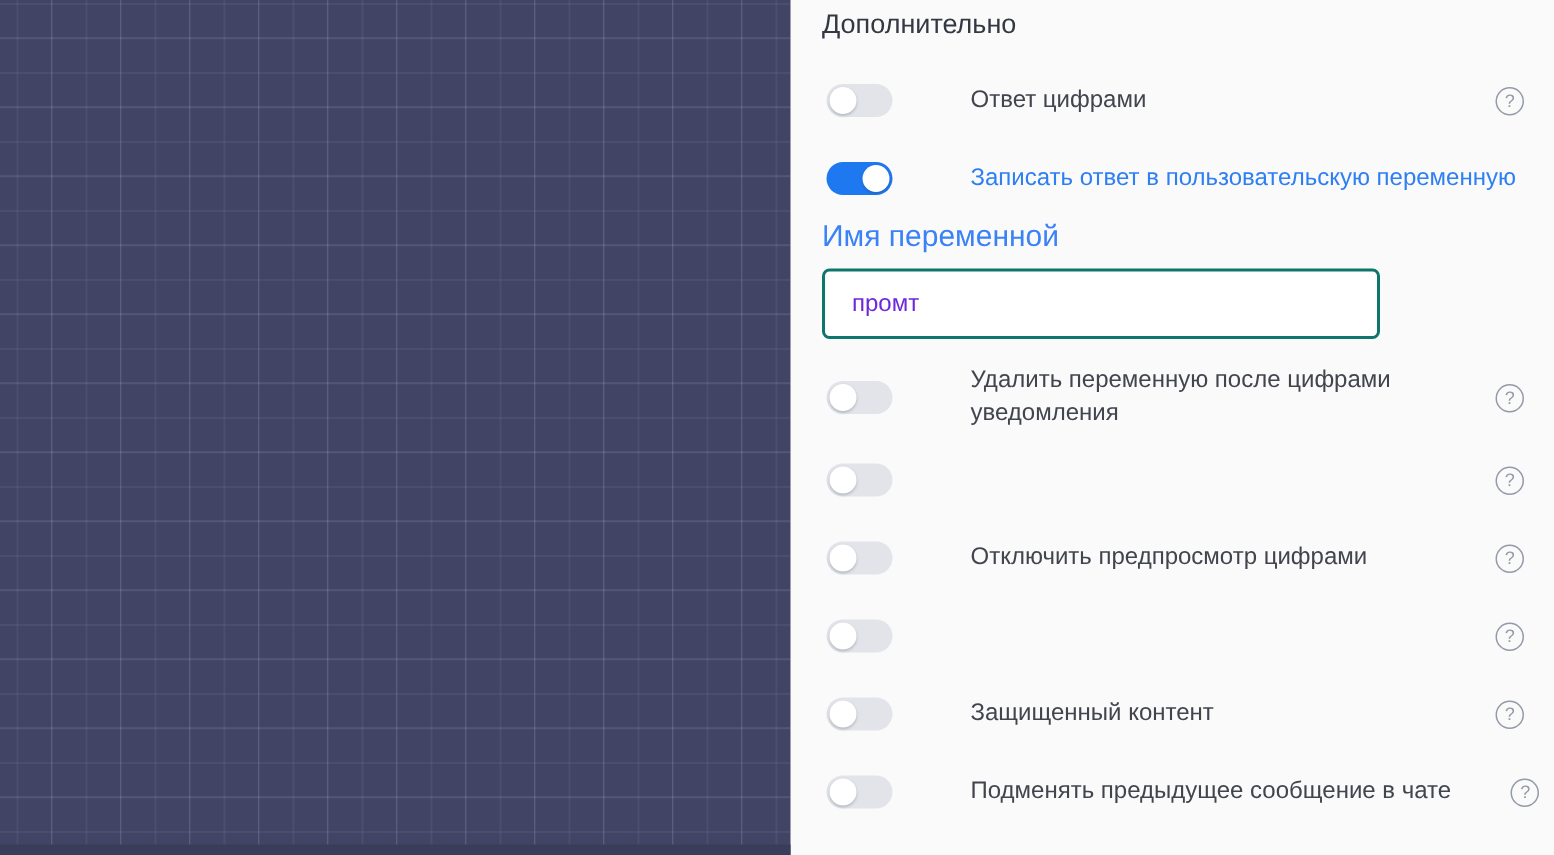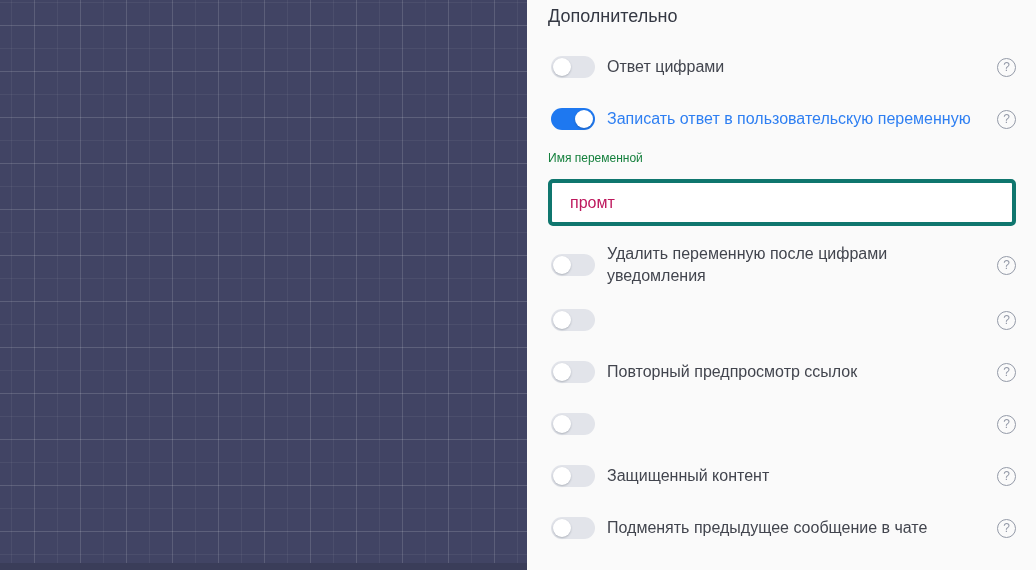--- a/index.html
+++ b/index.html
@@ -44,20 +44,21 @@
   .panel-title {
     font-size: 18px;
     line-height: 24px;
     color: #343843;
     font-weight: 400;
   }
 
   .row {
     display: flex;
     align-items: center;
+    gap: 40px;
   }
   .mt28 { margin-top: 28px; }
   .mt34 { margin-top: 30px; }
   .mt22 { margin-top: 22px; }
   .mt17 { margin-top: 17px; }
   .mt10 { margin-top: 10px; }
 
   
   .switch {
     position: relative;
@@ -97,34 +98,34 @@
     border-radius: 50%;
     color: #949aa8;
     font-size: 12px;
     line-height: 16px;
     text-align: center;
     cursor: pointer;
     background: transparent;
   }
 
   .field-label {
-    font-size: 12px;
+    font-size: 20px;
     line-height: 22px;
-    color: #15803d;
+    color: #3b82f6;
   }
   .text-input {
     box-sizing: border-box;
-    width: 468px; height: 47px;
-    border: 4px solid #0f766e;
+    width: 372px; height: 47px;
+    border: 2px solid #0f766e;
     border-radius: 5px;
     background: #ffffff;
     padding: 0 18px;
     font-family: "Liberation Sans", "DejaVu Sans", sans-serif;
     font-size: 16px;
-    color: #be185d;
+    color: #6d28d9;
     outline: none;
   }
 </style>
 </head>
 <body>
 
 <div class="canvas">
   <div class="canvas-strip"></div>
 </div>
 
@@ -163,21 +164,21 @@
     <div class="switch">
         <div class="knob"></div>
       </div>
     <div class="help">?</div>
   </div>
 
   <div class="row mt34">
     <div class="switch">
         <div class="knob"></div>
       </div>
-    <div class="row-label">Повторный предпросмотр ссылок</div>
+    <div class="row-label">Отключить предпросмотр цифрами</div>
     <div class="help">?</div>
   </div>
 
   <div class="row mt34">
     <div class="switch">
         <div class="knob"></div>
       </div>
     <div class="help">?</div>
   </div>
 

